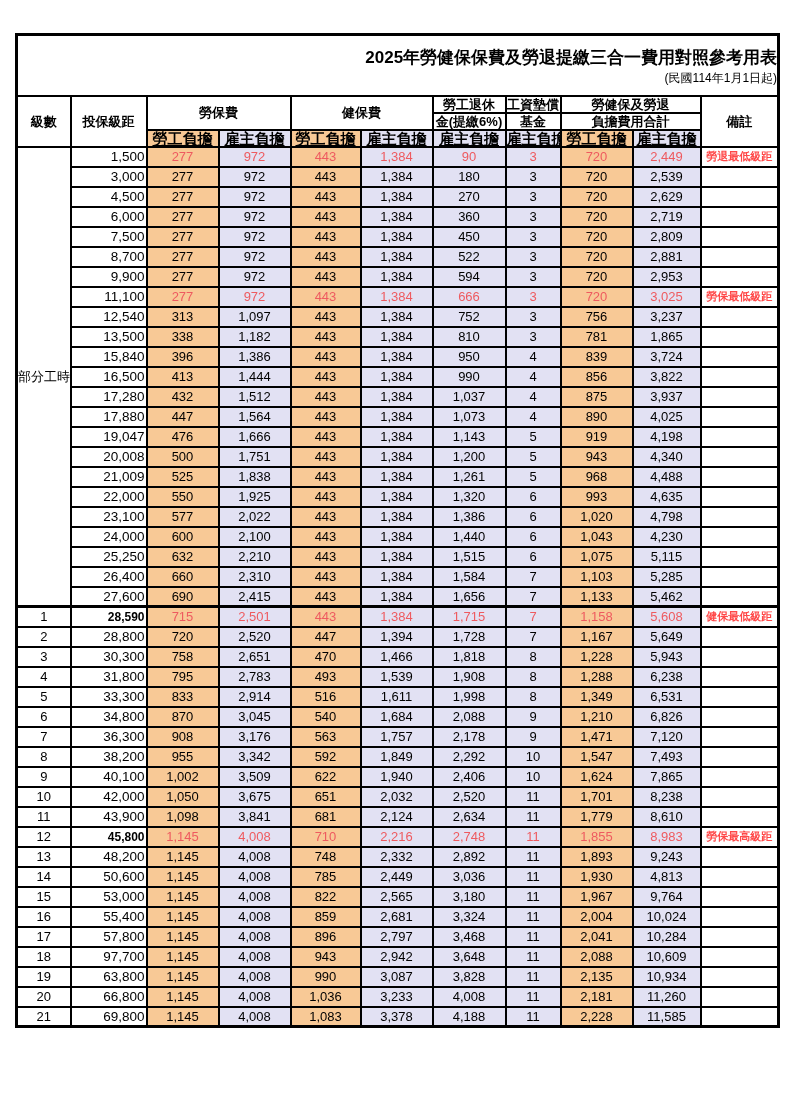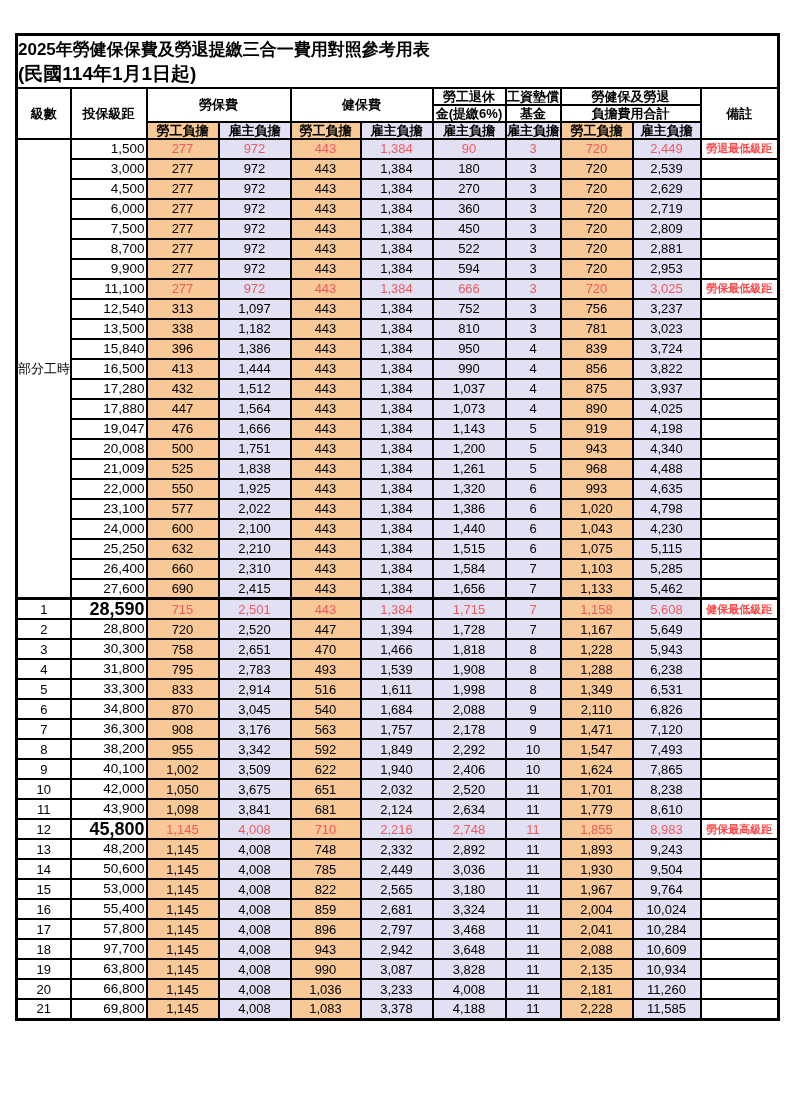--- a/index.html
+++ b/index.html
@@ -24,32 +24,32 @@
     table-layout:fixed;
     width:762px;
   }
   td,th{
     border:2px solid var(--border);
     padding:0;
     overflow:hidden;
     white-space:nowrap;
     font-weight:normal;
   }
-  .title-cell{height:53px;text-align:left;vertical-align:middle;}
+  .title-cell{height:61px;text-align:right;vertical-align:middle;}
   .title{font-size:17px;font-weight:700;line-height:1.5;}
-  .subtitle{font-size:19px;font-weight:700;line-height:1.2;}
+  .subtitle{font-size:12px;font-weight:400;line-height:1.2;}
   thead th{height:17px;font-size:13px;font-weight:700;text-align:center;vertical-align:middle;line-height:1;}
-  thead tr.sub th{font-size:13px;}
+  thead tr.sub th{font-size:15px;text-decoration:underline;}
   .o{background:var(--orange);}
   .l{background:var(--lavender);}
   tbody td{height:20px;font-size:13px;text-align:center;vertical-align:middle;line-height:1;}
   tbody td.level{font-size:13px;}
   tbody td.part{font-size:13px;letter-spacing:0;}
   tbody td.bracket{text-align:right;padding-right:1px;font-size:13.5px;}
-  tbody td.bracket.bold{font-weight:700;font-size:18px;}
+  tbody td.bracket.bold{font-weight:700;font-size:12px;}
   tbody tr.red td.val{color:var(--red);}
   tbody td.remark{font-size:11px;font-weight:700;color:var(--remark-red);padding:0 1px;}
   tbody tr.section-start td{border-top:3px solid var(--border);}
 </style>
 </head>
 <body>
 
 <div class="page">
   <table class="fee-table">
     <colgroup>
@@ -210,21 +210,21 @@
         </tr>
         <tr>
           <td class="bracket">13,500</td>
           <td class="val o">338</td>
           <td class="val l">1,182</td>
           <td class="val o">443</td>
           <td class="val l">1,384</td>
           <td class="val l">810</td>
           <td class="val l">3</td>
           <td class="val o">781</td>
-          <td class="val l">3,023</td>
+          <td class="val l">1,865</td>
           <td class="remark"></td>
         </tr>
         <tr>
           <td class="bracket">15,840</td>
           <td class="val o">396</td>
           <td class="val l">1,386</td>
           <td class="val o">443</td>
           <td class="val l">1,384</td>
           <td class="val l">950</td>
           <td class="val l">4</td>
@@ -443,21 +443,21 @@
         </tr>
         <tr>
           <td class="level">6</td>
           <td class="bracket">34,800</td>
           <td class="val o">870</td>
           <td class="val l">3,045</td>
           <td class="val o">540</td>
           <td class="val l">1,684</td>
           <td class="val l">2,088</td>
           <td class="val l">9</td>
-          <td class="val o">2,110</td>
+          <td class="val o">1,210</td>
           <td class="val l">6,826</td>
           <td class="remark"></td>
         </tr>
         <tr>
           <td class="level">7</td>
           <td class="bracket">36,300</td>
           <td class="val o">908</td>
           <td class="val l">3,176</td>
           <td class="val o">563</td>
           <td class="val l">1,757</td>
@@ -548,21 +548,21 @@
         <tr>
           <td class="level">14</td>
           <td class="bracket">50,600</td>
           <td class="val o">1,145</td>
           <td class="val l">4,008</td>
           <td class="val o">785</td>
           <td class="val l">2,449</td>
           <td class="val l">3,036</td>
           <td class="val l">11</td>
           <td class="val o">1,930</td>
-          <td class="val l">9,504</td>
+          <td class="val l">4,813</td>
           <td class="remark"></td>
         </tr>
         <tr>
           <td class="level">15</td>
           <td class="bracket">53,000</td>
           <td class="val o">1,145</td>
           <td class="val l">4,008</td>
           <td class="val o">822</td>
           <td class="val l">2,565</td>
           <td class="val l">3,180</td>

